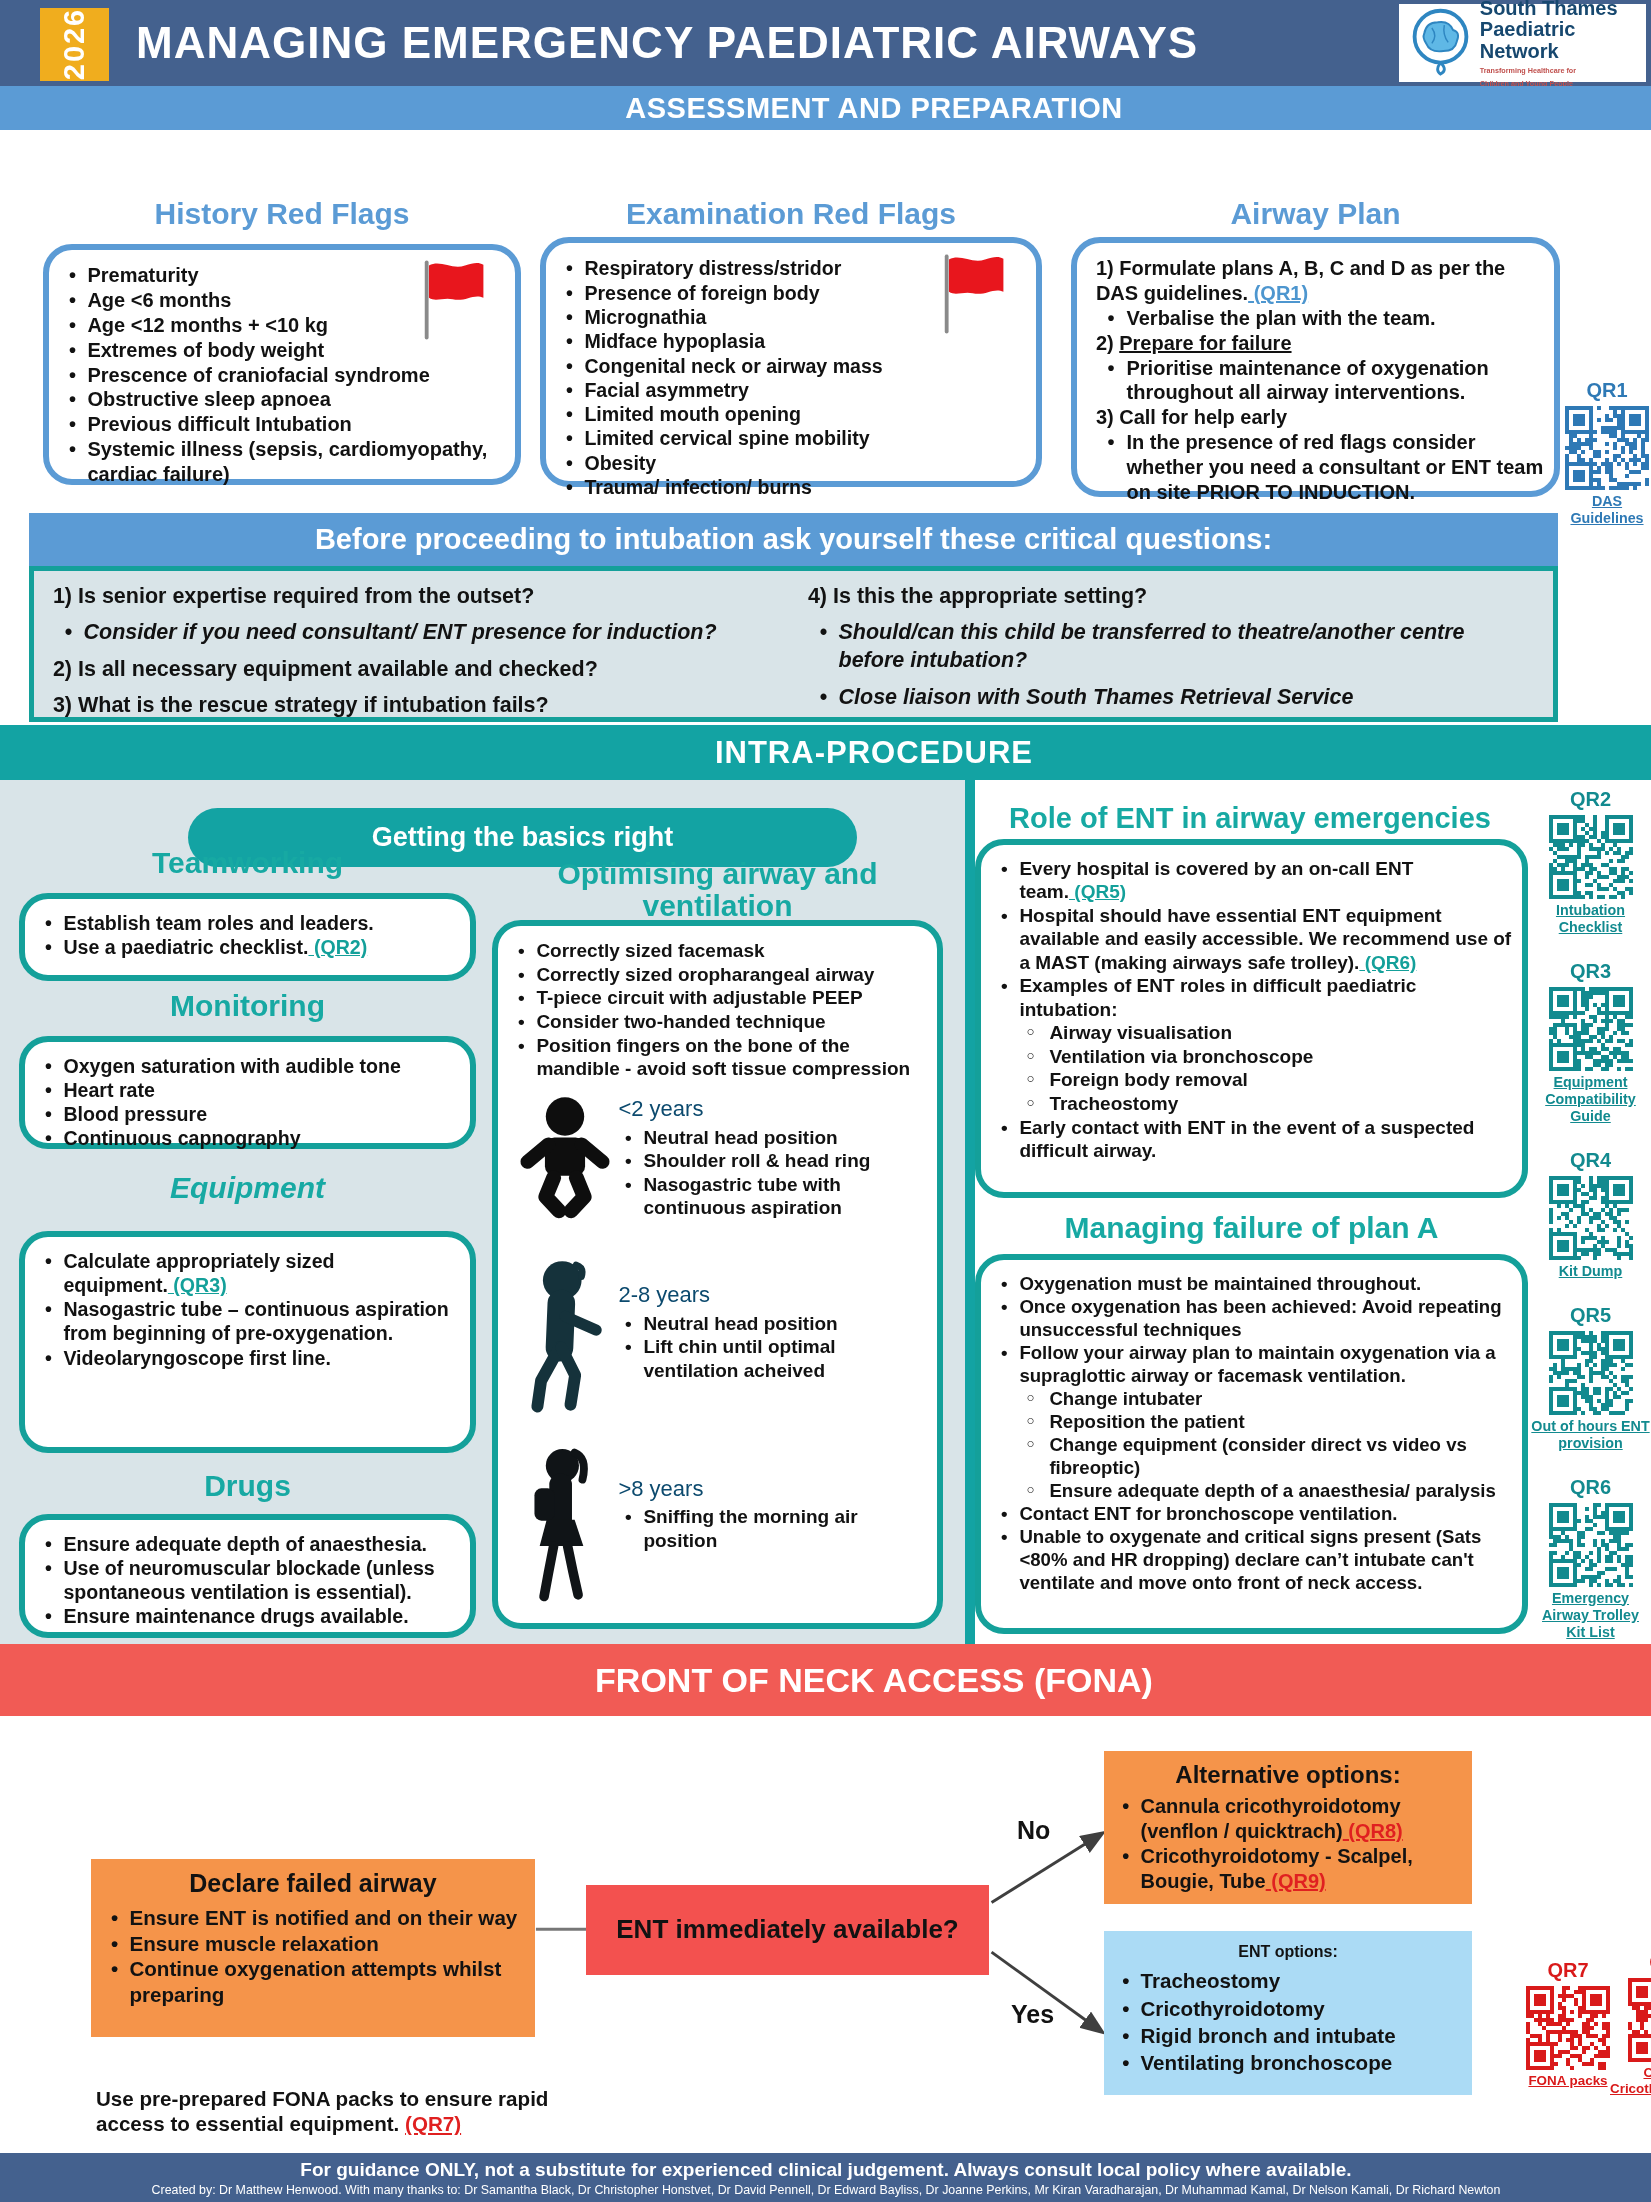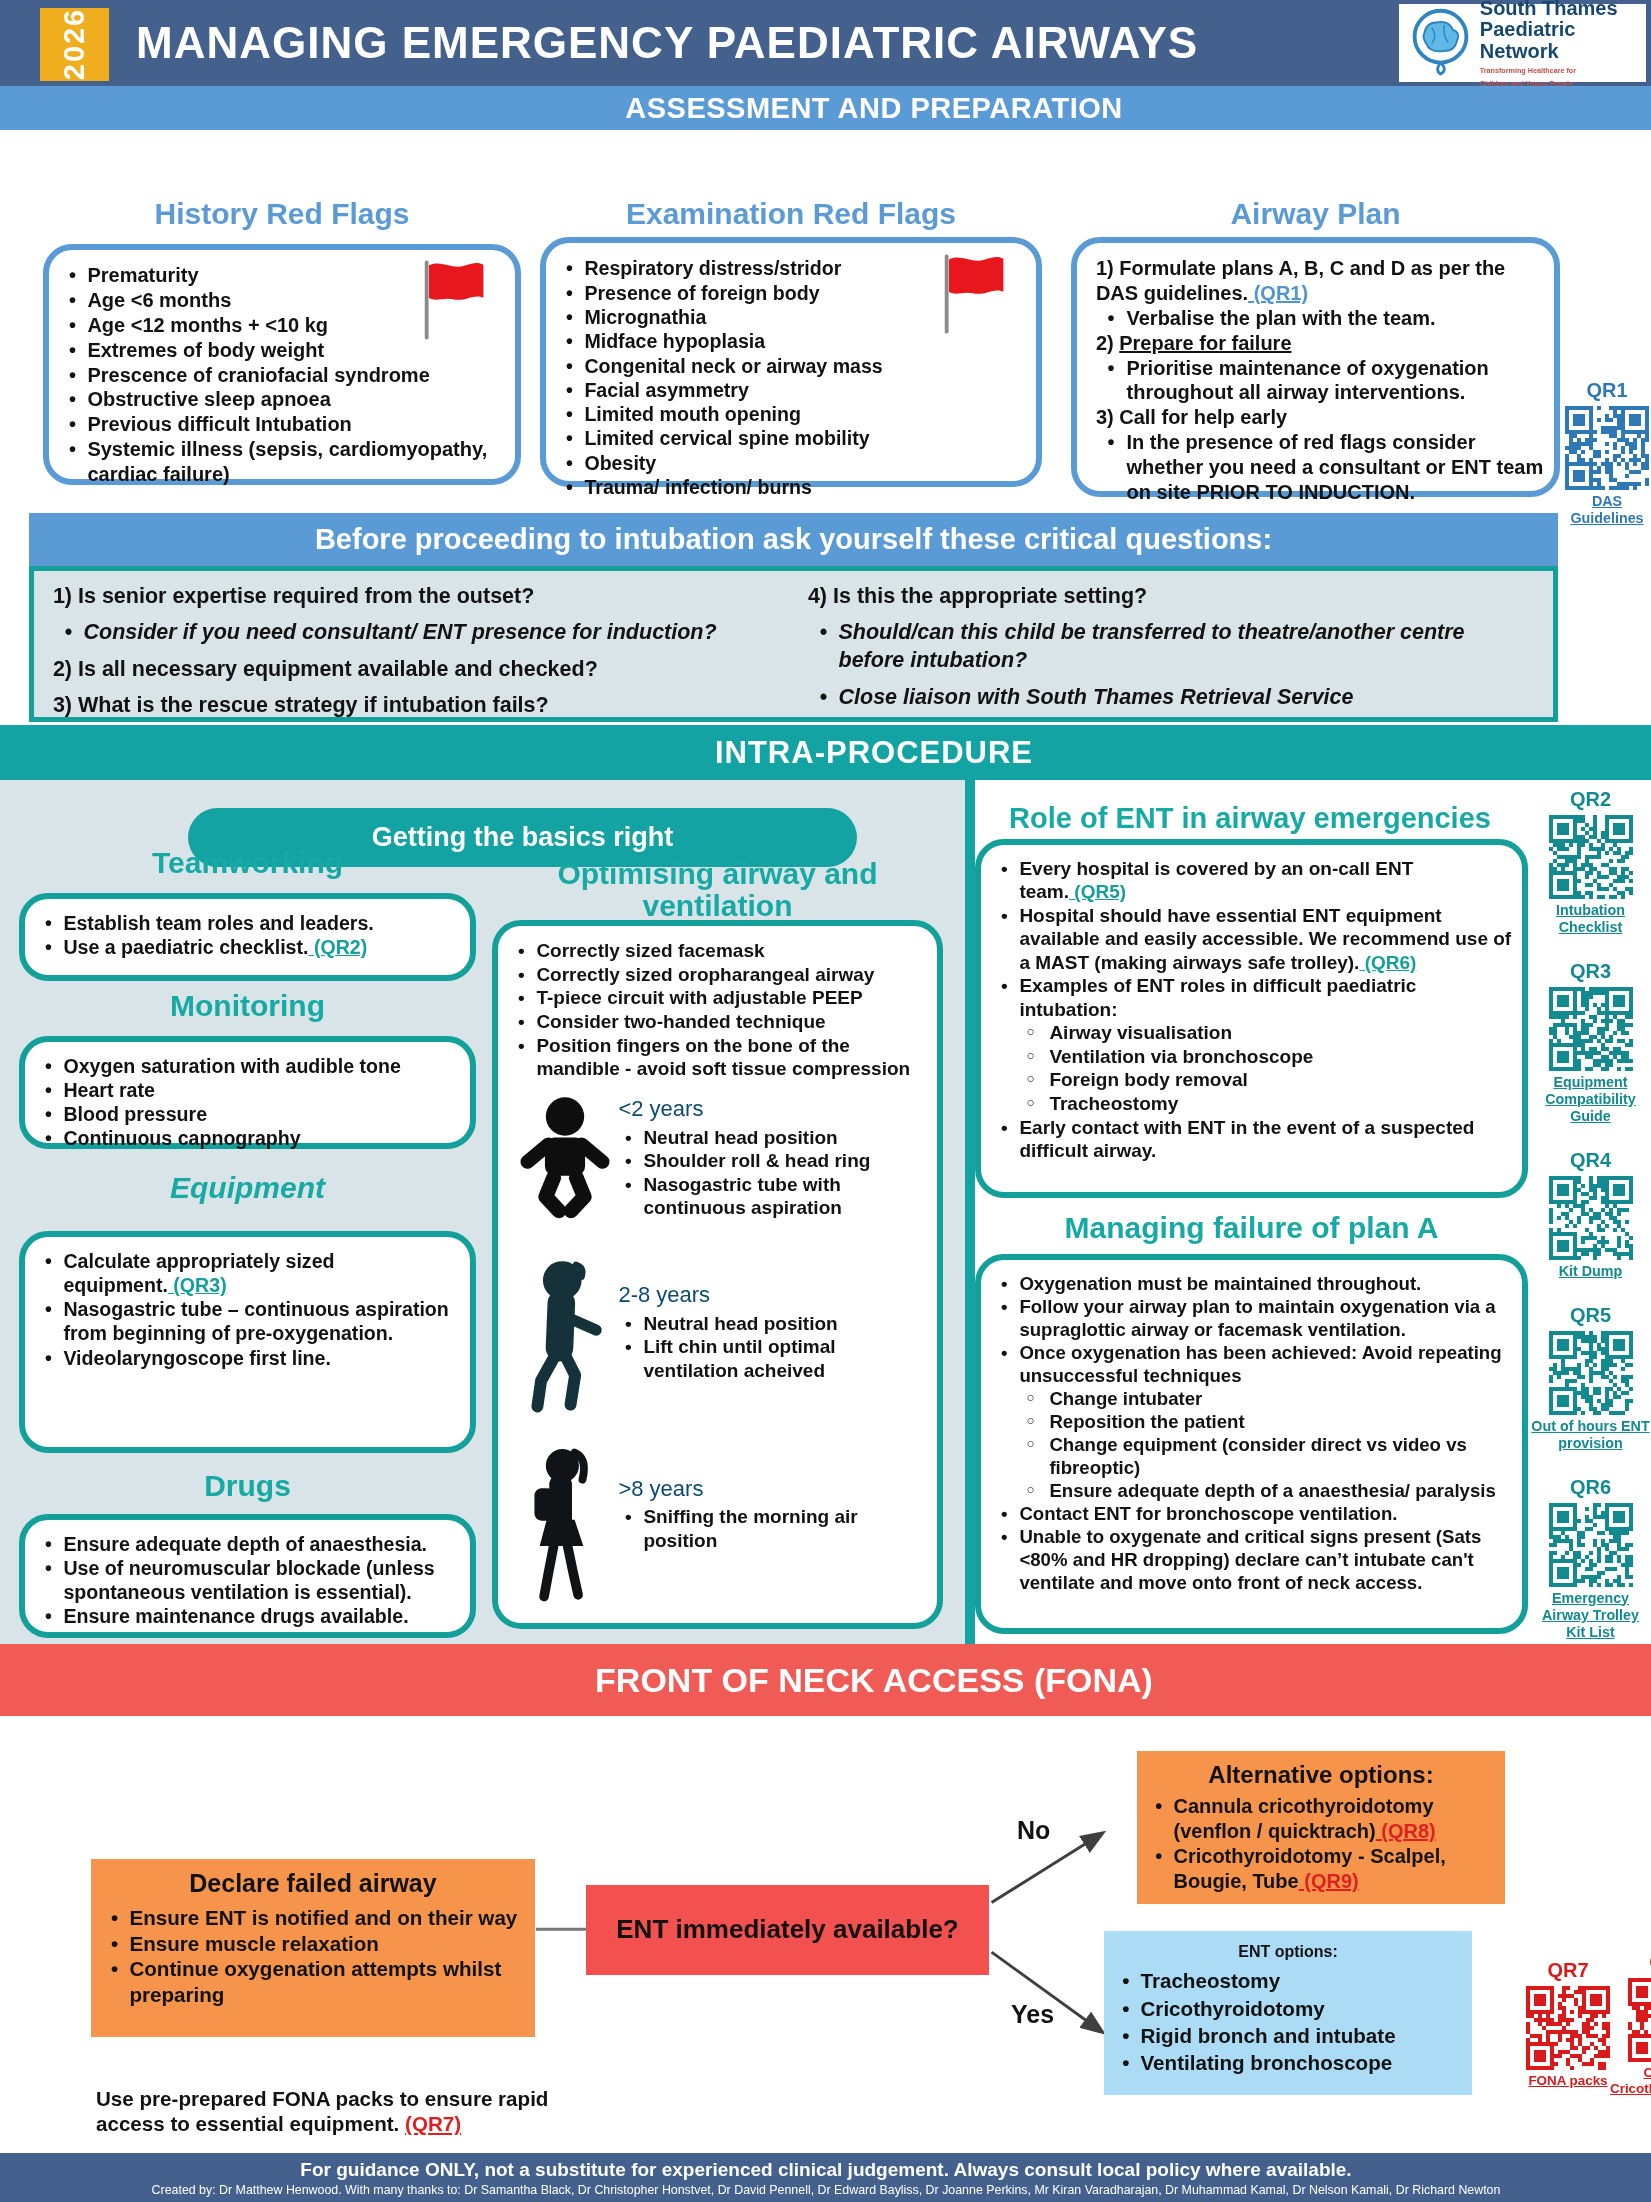--- a/index.html
+++ b/index.html
@@ -92,21 +92,21 @@
   .qr-col-fona .qr-caption{font-size:13.4px;}
   
   .declare-box{position:absolute;left:91px;top:1859px;width:444px;height:178px;background:#F5944A;
                box-sizing:border-box;padding:9.6px 13.4px;}
   .box-title{text-align:center;font-weight:bold;font-size:25px;margin:0 0 7.6px;color:#121212;}
   .declare-box ul{font-size:20.6px;line-height:1.2;}
   .q-box{position:absolute;left:586px;top:1885px;width:403px;height:90px;background:#F3514F;
          display:flex;align-items:center;justify-content:center;font-weight:bold;font-size:26px;
          text-align:center;line-height:1.15;color:#121212;}
   .alt-box{position:absolute;left:1104px;top:1751px;width:368px;height:153px;background:#F5944A;
-           box-sizing:border-box;padding:9.6px 11.5px;margin-left:33px;}
+           box-sizing:border-box;padding:9.6px 11.5px;}
   .alt-box ul{font-size:20px;line-height:1.18;}
   .entopt-box{position:absolute;left:1104px;top:1931px;width:368px;height:164px;background:#ABDBF5;
               box-sizing:border-box;padding:11.5px 11.5px;}
   .entopt-box ul{font-size:20.6px;line-height:1.22;}
   .entopt-box li{margin-bottom:1.9px;}
   .packs-note{position:absolute;left:96px;top:2065px;width:459px;font-weight:bold;font-size:20.6px;
               line-height:1.25;color:#121212;}
   .flow-lines{position:absolute;left:507px;top:1807px;width:631px;height:277px;}
   .lbl-no{position:absolute;left:1017px;top:1816px;font-weight:bold;font-size:25px;color:#121212;}
   .lbl-yes{position:absolute;left:1011px;top:2000px;font-weight:bold;font-size:25px;color:#121212;}
@@ -496,22 +496,22 @@
       <li class="sub"><span>Foreign body removal</span></li>
       <li class="sub"><span>Tracheostomy</span></li>
       <li><span>Early contact with ENT in the event of a suspected difficult airway.</span></li>
     </ul>
 </div>
 
 <h3 class="sec-h" id="h-plana">Managing failure of plan A</h3>
 <div class="tbox" id="b-plana">
   <ul class="blist">
       <li><span>Oxygenation must be maintained throughout.</span></li>
+      <li><span>Once oxygenation has been achieved: Avoid repeating unsuccessful techniques</span></li>
       <li><span>Follow your airway plan to maintain oxygenation via a supraglottic airway or facemask ventilation.</span></li>
-      <li><span>Once oxygenation has been achieved: Avoid repeating unsuccessful techniques</span></li>
       <li class="sub"><span>Change intubater</span></li>
       <li class="sub"><span>Reposition the patient</span></li>
       <li class="sub"><span>Change equipment (consider direct vs video vs fibreoptic)</span></li>
       <li class="sub"><span>Ensure adequate depth of a anaesthesia/ paralysis</span></li>
       <li><span>Contact ENT for bronchoscope ventilation.</span></li>
       <li><span>Unable to oxygenate and critical signs present (Sats &lt;80% and HR dropping) declare can’t intubate can't ventilate and move onto front of neck access.</span></li>
     </ul>
 </div>
 
 <div class="qr-col-intra">

